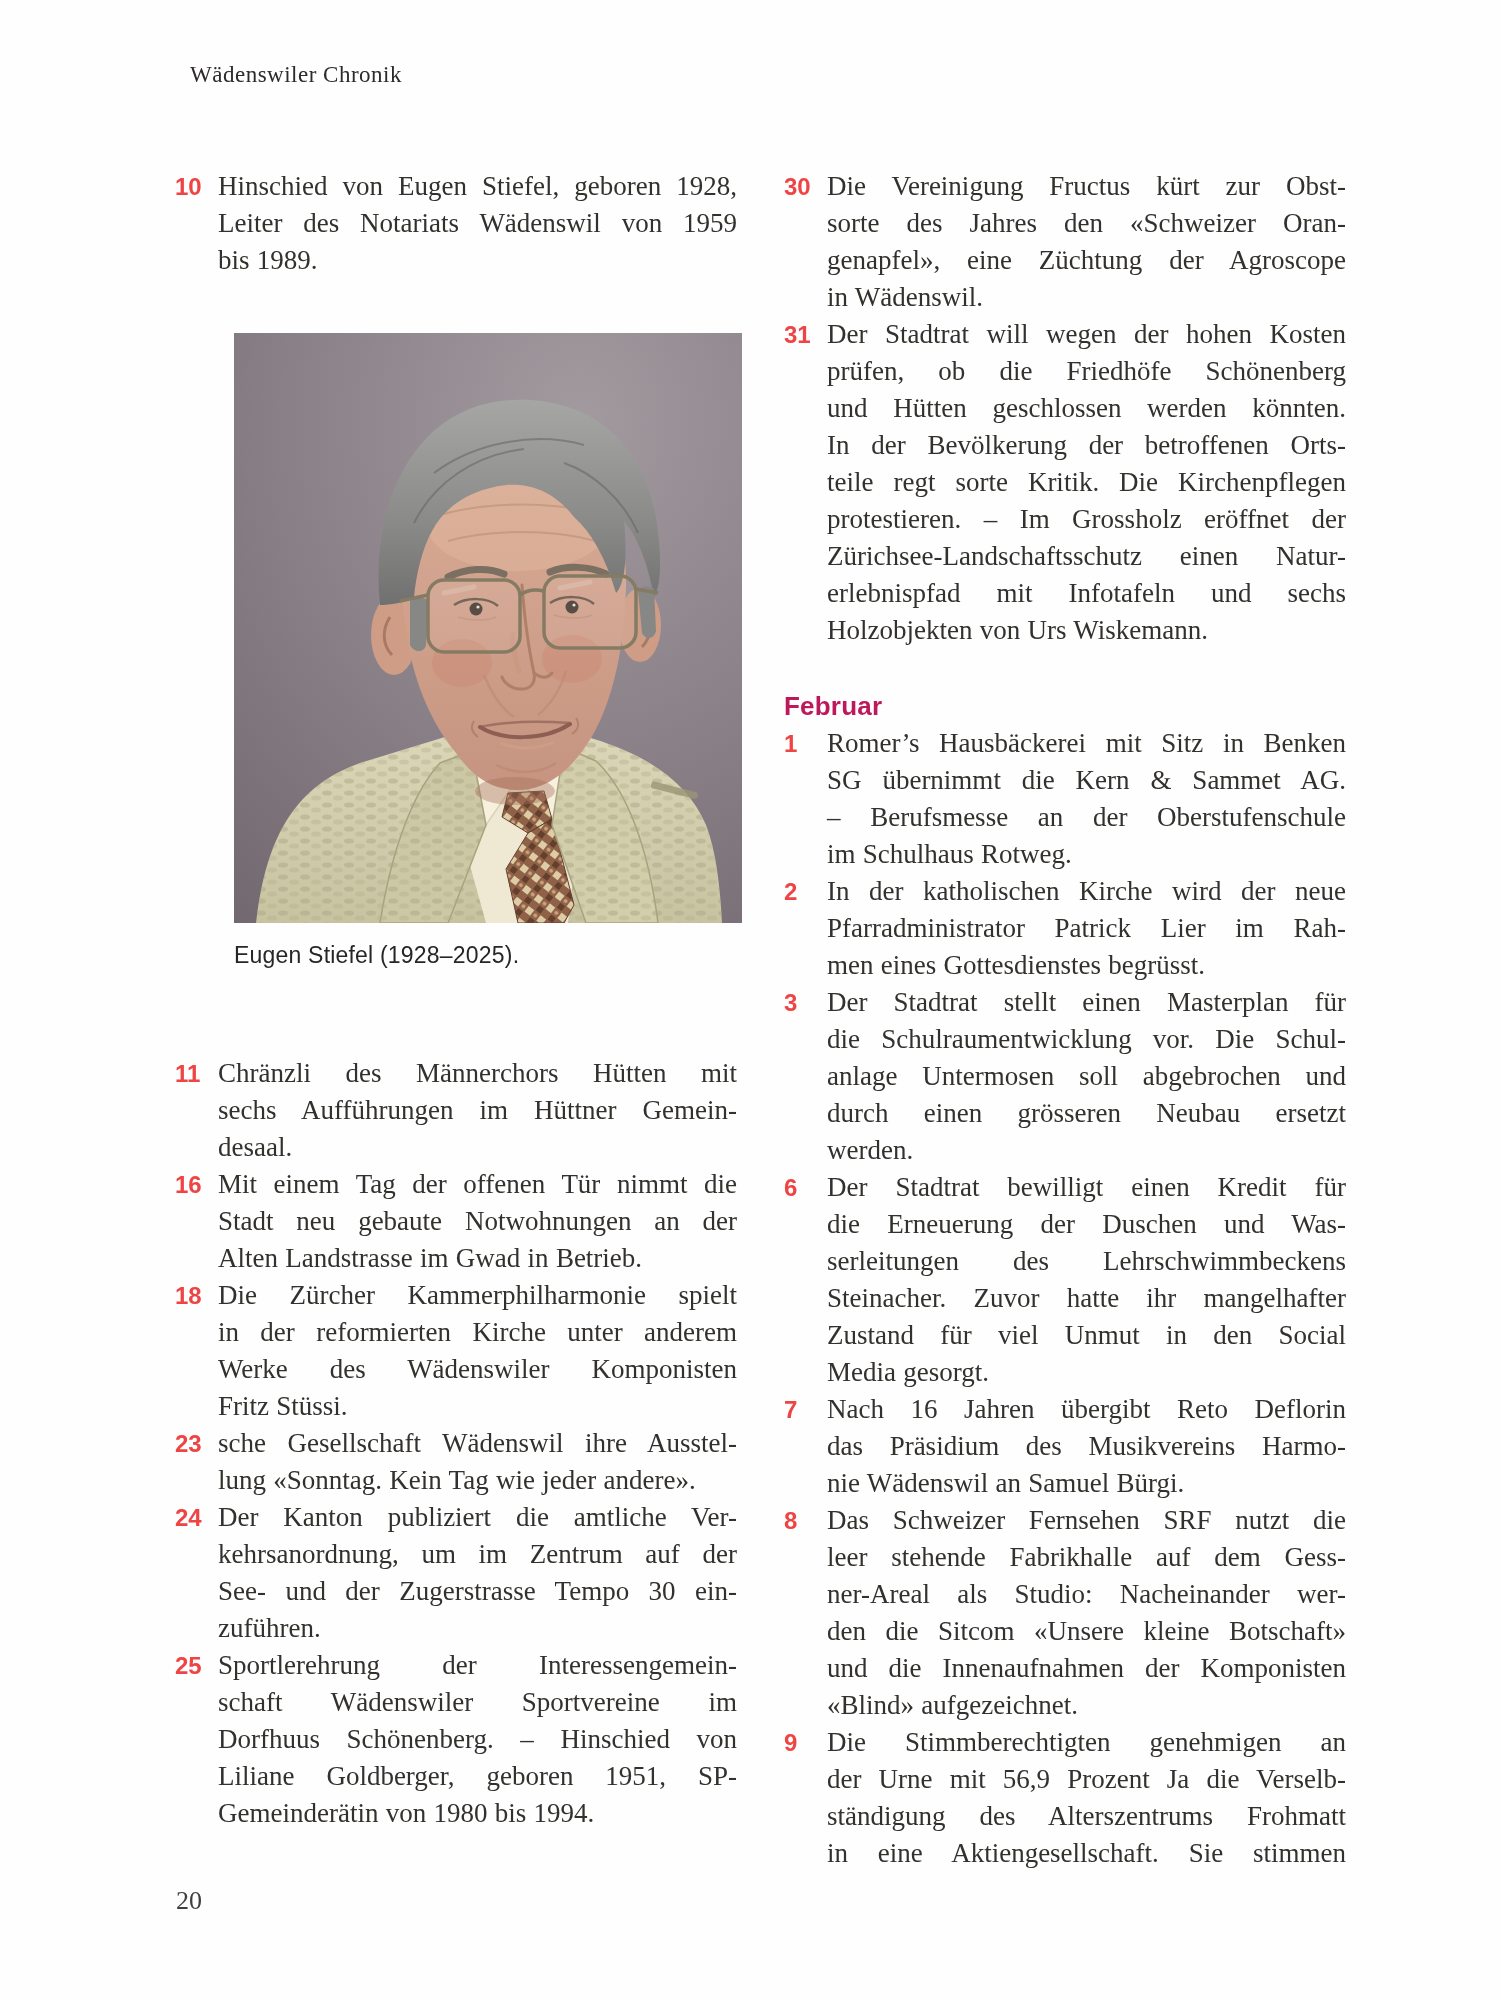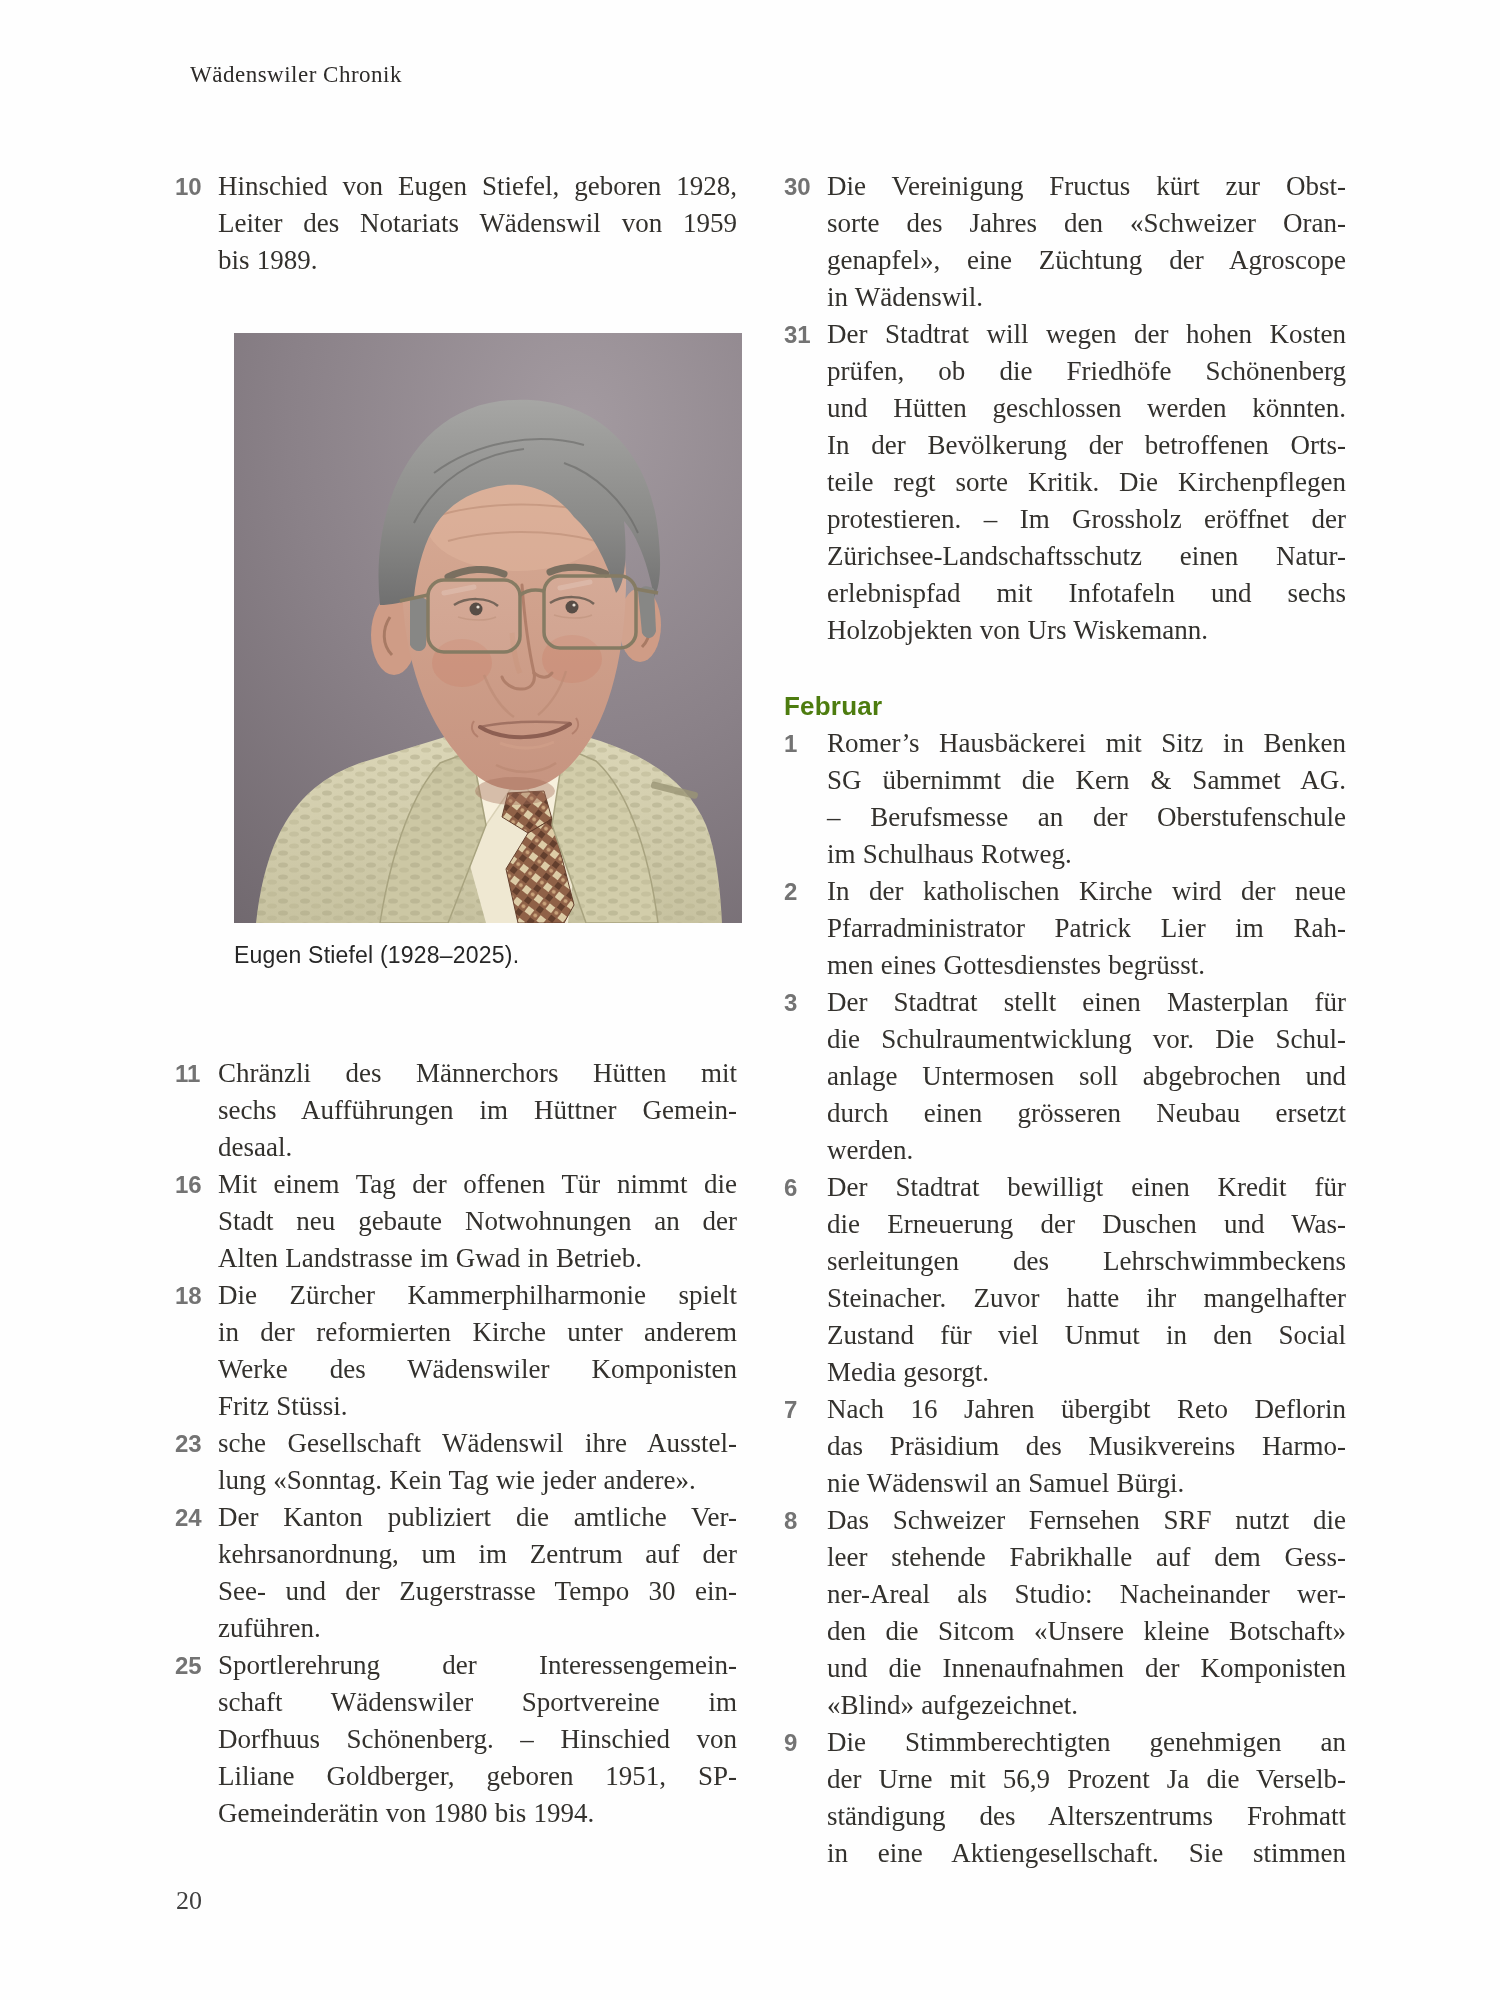--- a/index.html
+++ b/index.html
@@ -12,32 +12,32 @@
   .running-head{
     position:absolute;left:176px;top:62px;font-size:23px;letter-spacing:0.5px;color:#2d2b29;margin-left:14px;
   }
   .col{position:absolute;top:168px;width:562px;}
   .col-left{left:175px;}
   .col-right{left:784px;}
   .entry{display:flex;align-items:flex-start;}
   .day{
     flex:0 0 43px;width:43px;
     font-family:"Liberation Sans","DejaVu Sans",sans-serif;font-weight:bold;
-    font-size:24px;line-height:37px;color:#737373;
+    font-size:24px;line-height:37px;color:#ef4444;
   }
   .entry-body{flex:0 0 519px;width:519px;}
   .line{
     font-size:27px;line-height:37px;min-height:37px;
     text-align:justify;text-align-last:justify;color:#33312d;
     word-spacing:0.02em;
   }
   .line.last{text-align:left;text-align-last:left;}
   .month-heading{
     font-family:"Liberation Sans","DejaVu Sans",sans-serif;font-weight:bold;
-    font-size:26px;line-height:37px;margin-top:39px;color:#4d7c0f;letter-spacing:0.2px;
+    font-size:26px;line-height:37px;margin-top:39px;color:#be185d;letter-spacing:0.2px;
   }
   figure.portrait{margin:54px 0 85px 59px;width:461px;padding:0;}
   figure.portrait svg{display:block;width:508px;height:590px;}
   figcaption{
     margin-top:18px;font-family:"Liberation Sans","DejaVu Sans",sans-serif;
     font-size:23px;line-height:29px;color:#262626;letter-spacing:0.2px;
   }
   .page-number{position:absolute;left:176px;top:1886px;font-size:26px;color:#404040;}
 </style>
 <title>Wädenswiler Chronik</title></head>

